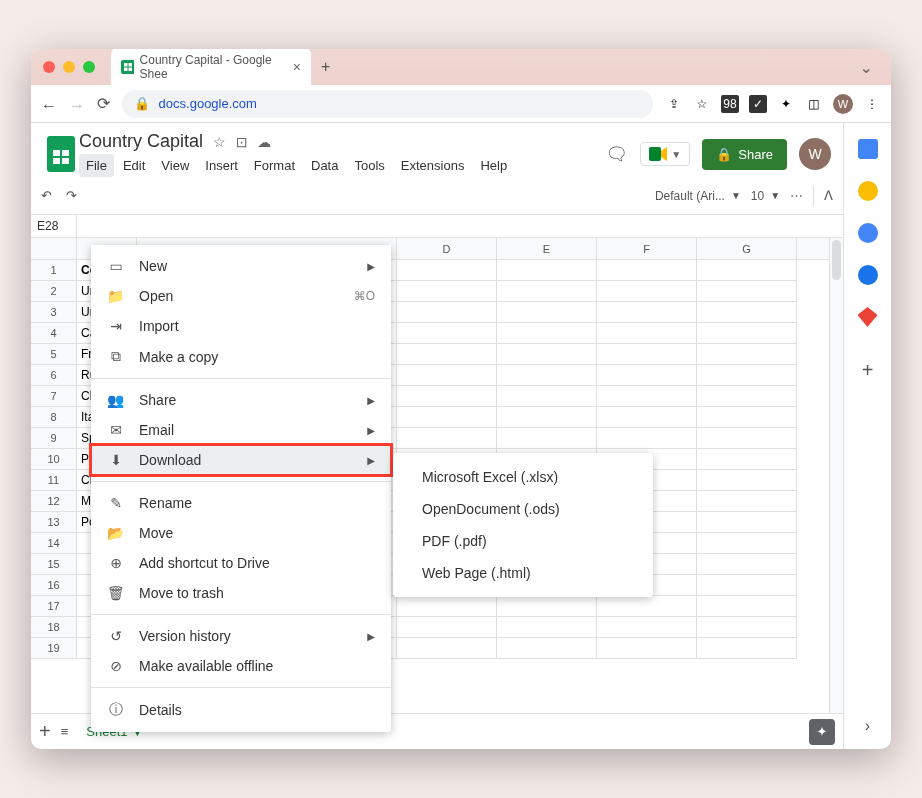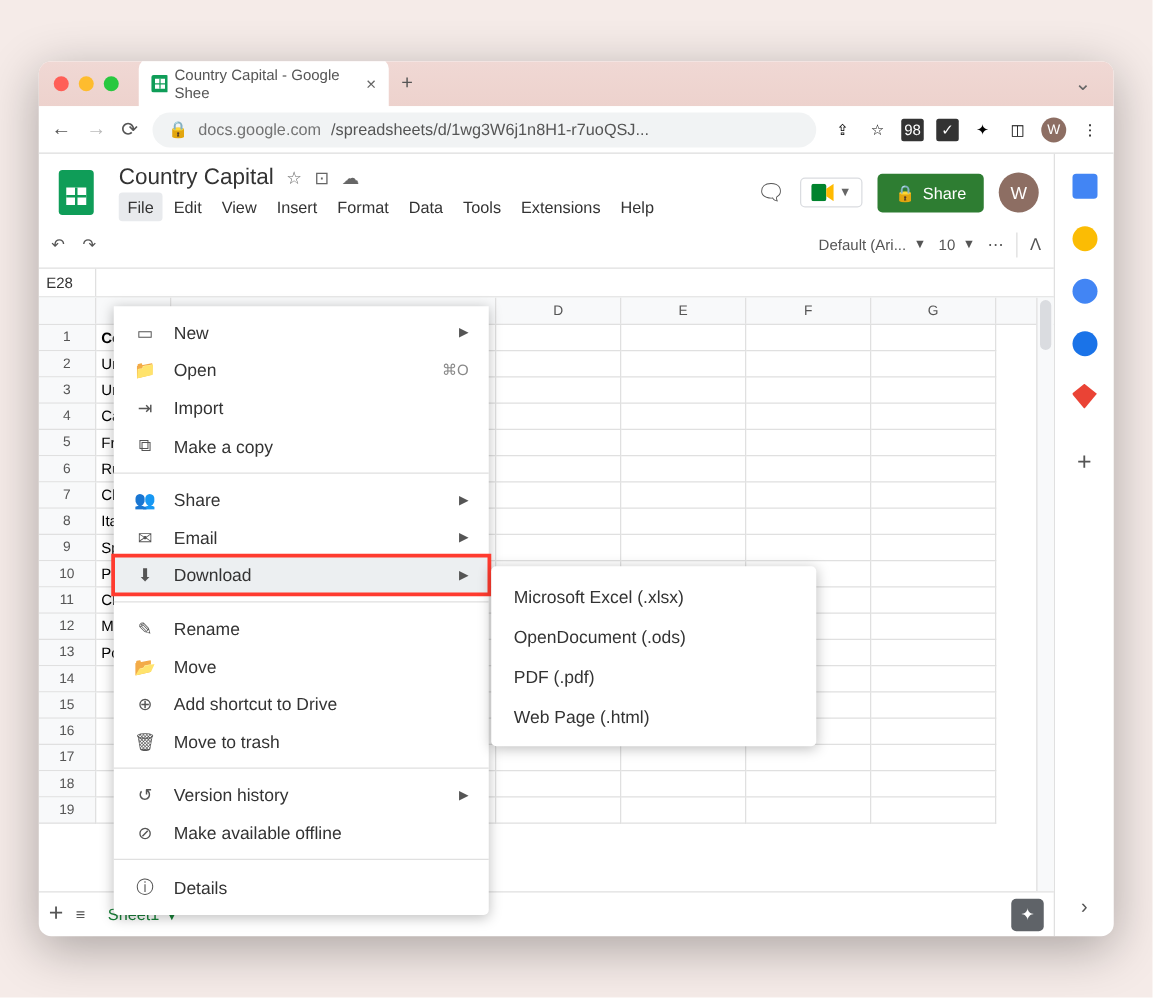--- a/index.html
+++ b/index.html
@@ -16,21 +16,21 @@
 .tab-chevron { margin-left:auto; margin-right:6px; color:#666; }
 .addrbar { height: 38px; background:#fff; border-bottom:1px solid #ddd; display:flex; align-items:center; padding:0 10px; gap:12px; }
 .nav-ico { color:#555; font-size:16px; }
 .nav-ico.dis{color:#bbb}
 .url { flex:1; background:#f1f3f4; border-radius:16px; height:28px; display:flex; align-items:center; padding:0 12px; font-size:13px; color:#555; gap:8px; }
 .ext-icons { display:flex; gap:10px; align-items:center; }
 .ext-ico { width:18px; height:18px; display:flex; align-items:center; justify-content:center; font-size:12px; }
 .avatar-small{width:20px;height:20px;border-radius:50%;background:#8d6e63;color:#fff;display:flex;align-items:center;justify-content:center;font-size:11px}
 .content { flex:1; display:flex; position:relative; overflow:hidden; }
 .main { flex:1; display:flex; flex-direction:column; }
-.docs-header { display:flex; align-items:center; padding:8px 12px 0; gap:16px; }
+.docs-header { display:flex; align-items:center; padding:8px 12px 0; gap:0; }
 .sheets-logo { width:36px; height:36px; }
 .doc-title-area { flex:1; }
 .doc-title-row { display:flex; align-items:center; gap:10px; }
 .doc-title { font-size:18px; color:#333; }
 .title-ico { color:#666; font-size:14px; }
 .menubar { display:flex; gap:2px; font-size:13px; color:#333; margin-top:2px; }
 .menu-item { padding:4px 7px; border-radius:3px; }
 .menu-item.active { background:#e8eaed; }
 .header-right { display:flex; align-items:center; gap:12px; }
 .meet-btn { border:1px solid #dadce0; border-radius:4px; padding:4px 8px; display:flex; align-items:center; gap:4px; }
@@ -57,21 +57,21 @@
 .explore{margin-left:auto;width:26px;height:26px;background:#5f6368;border-radius:4px;display:flex;align-items:center;justify-content:center;color:#fff}
 .sidepanel { width:48px; border-left:1px solid #e0e0e0; display:flex; flex-direction:column; align-items:center; padding-top:16px; gap:22px; }
 .side-ico { width:20px; height:20px; border-radius:3px; }
 .dropdown { position:absolute; left:60px; top:122px; width:300px; background:#fff; box-shadow:0 2px 10px rgba(0,0,0,0.25); border-radius:0 0 4px 4px; z-index:10; padding:6px 0;}
 .dd-item { display:flex; align-items:center; padding:7px 16px; font-size:14px; color:#333; gap:14px; position:relative; }
 .dd-item.hl { background:#eceff1; outline:3px solid #ff3b2f; outline-offset:-1px; }
 .dd-ico { width:18px; text-align:center; color:#555; }
 .dd-arrow { margin-left:auto; color:#555; font-size:10px; }
 .dd-short { margin-left:auto; color:#888; font-size:12px; }
 .dd-div { height:1px; background:#e0e0e0; margin:6px 0; }
-.submenu { position:absolute; left:362px; top:330px; width:260px; background:#fff; box-shadow:0 2px 10px rgba(0,0,0,0.25); border-radius:4px; z-index:11; padding:8px 0; }
+.submenu { position:absolute; left:362px; top:330px; width:260px; background:#fff; box-shadow:0 2px 10px rgba(0,0,0,0.25); border-radius:4px; z-index:11; padding:8px 11px; }
 .sub-item { padding:8px 18px; font-size:14px; color:#333; }
 .scrollbar-v{position:absolute;right:0;top:0;bottom:0;width:14px;background:#f8f9fa;border-left:1px solid #e0e0e0}
 .scrollbar-v .thumb{position:absolute;left:2px;right:2px;top:2px;height:40px;background:#dadce0;border-radius:5px}
 </style>
 </head>
 <body>
 
 <div class="window">
   <div class="titlebar">
     <div class="traffic">
@@ -94,22 +94,21 @@
     </div>
     <span class="tab-chevron">⌄</span>
   </div>
 
   <div class="addrbar">
     <span class="nav-ico">←</span>
     <span class="nav-ico dis">→</span>
     <span class="nav-ico">⟳</span>
     <div class="url">
       <span>🔒</span>
-      <span style="color:#737373">docs.google.com</span>
-        <span>/spreadsheets/d/1wg3W6j1n8H1-r7uoQSJ...</span>
+      <span style="color:#1d4ed8">docs.google.com</span>
     </div>
     <div class="ext-icons">
       <span class="ext-ico">⇪</span>
       <span class="ext-ico">☆</span>
       <span class="ext-ico" style="background:#333;color:#fff;border-radius:2px">98</span>
       <span class="ext-ico" style="background:#333;color:#fff;border-radius:2px">✓</span>
       <span class="ext-ico">✦</span>
       <span class="ext-ico">◫</span>
       <div class="avatar-small">
           <span>W</span>

